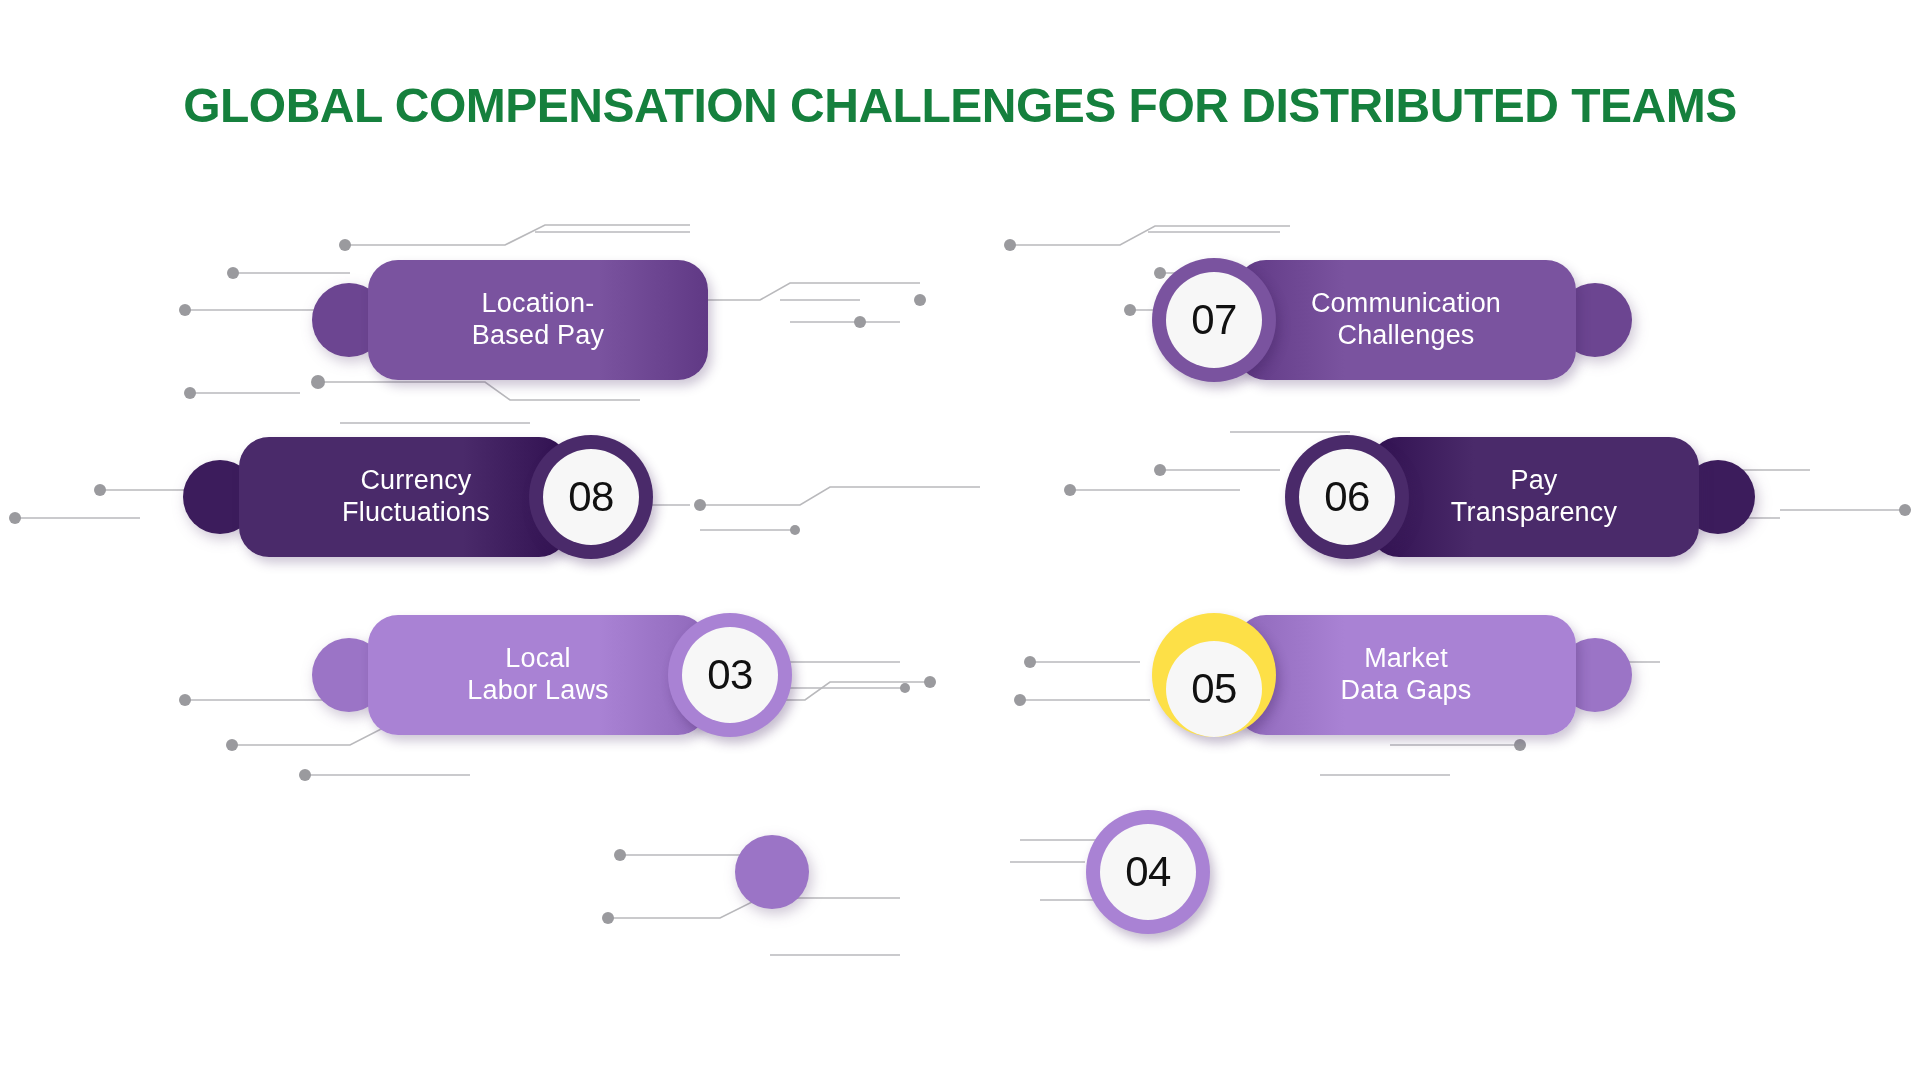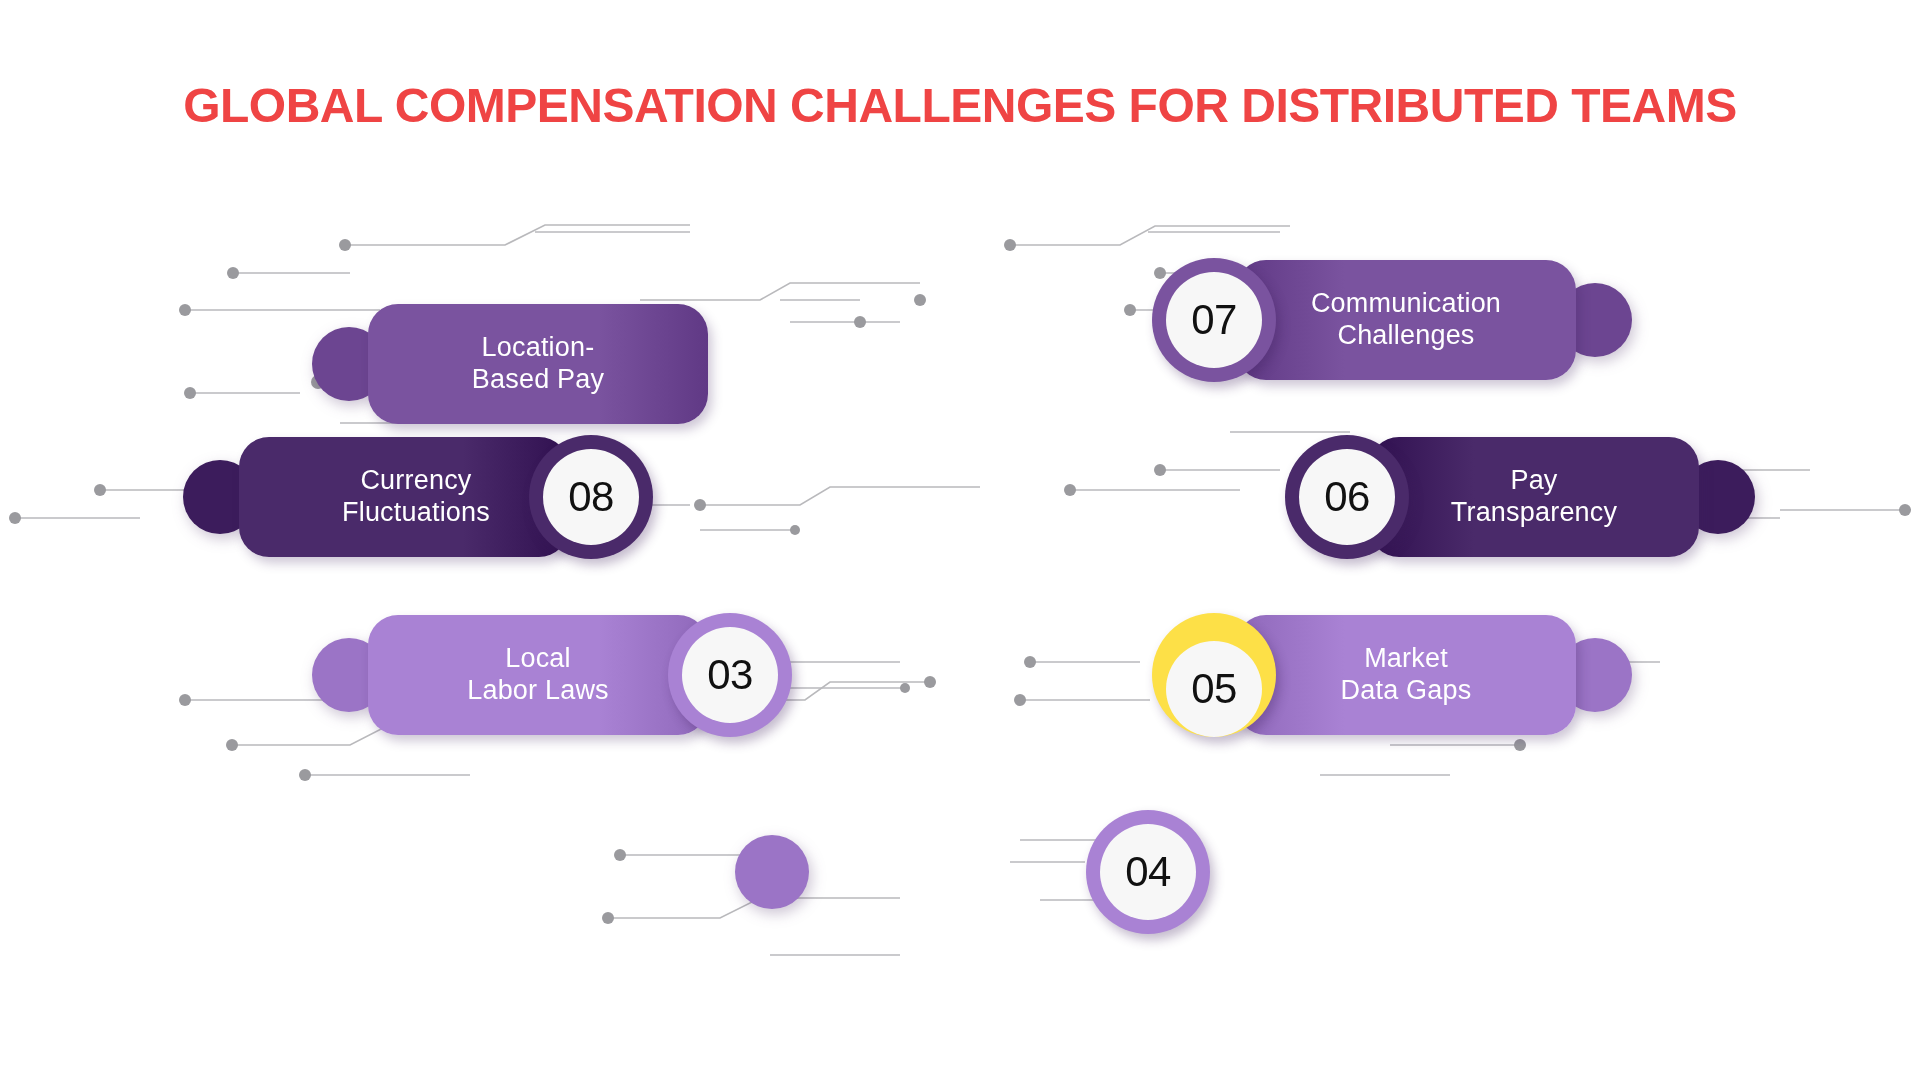--- a/index.html
+++ b/index.html
@@ -181,23 +181,23 @@
       <circle cx="1160" cy="470" r="6"></circle>
       <circle cx="1070" cy="490" r="6"></circle>
       <circle cx="1905" cy="510" r="6"></circle>
       <circle cx="1030" cy="662" r="6"></circle>
       <circle cx="1020" cy="700" r="6"></circle>
       <circle cx="1480" cy="700" r="6"></circle>
       <circle cx="1520" cy="745" r="6"></circle>
     </g>
   </svg>
 
-  <div id="title" style="color: #ef4444;">GLOBAL COMPENSATION CHALLENGES FOR DISTRIBUTED TEAMS</div>
-
-  <div class="item left" style="left:312px;top:260px;width:480px;margin-top:44px;">
+  <div id="title" style="color: #15803d;">GLOBAL COMPENSATION CHALLENGES FOR DISTRIBUTED TEAMS</div>
+
+  <div class="item left" style="left:312px;top:260px;width:480px;">
     <div class="knob" style="background: rgb(108, 69, 145);"></div>
     <div class="pill" style="width: 340px; background: linear-gradient(90deg, rgb(122, 83, 159) 0%, rgb(122, 83, 159) 68%, rgb(96, 57, 133) 100%);">
       <span class="pill-label">Location-
 Based Pay</span>
     </div>
   </div>
 
   <div class="item left" style="left:183px;top:437px;width:470px;">
     <div class="knob" style="background: rgb(60, 28, 92);"></div>
     <div class="pill" style="width: 330px; background: linear-gradient(90deg, rgb(74, 42, 106) 0%, rgb(74, 42, 106) 68%, rgb(48, 16, 80) 100%); padding-left: 24px;">

